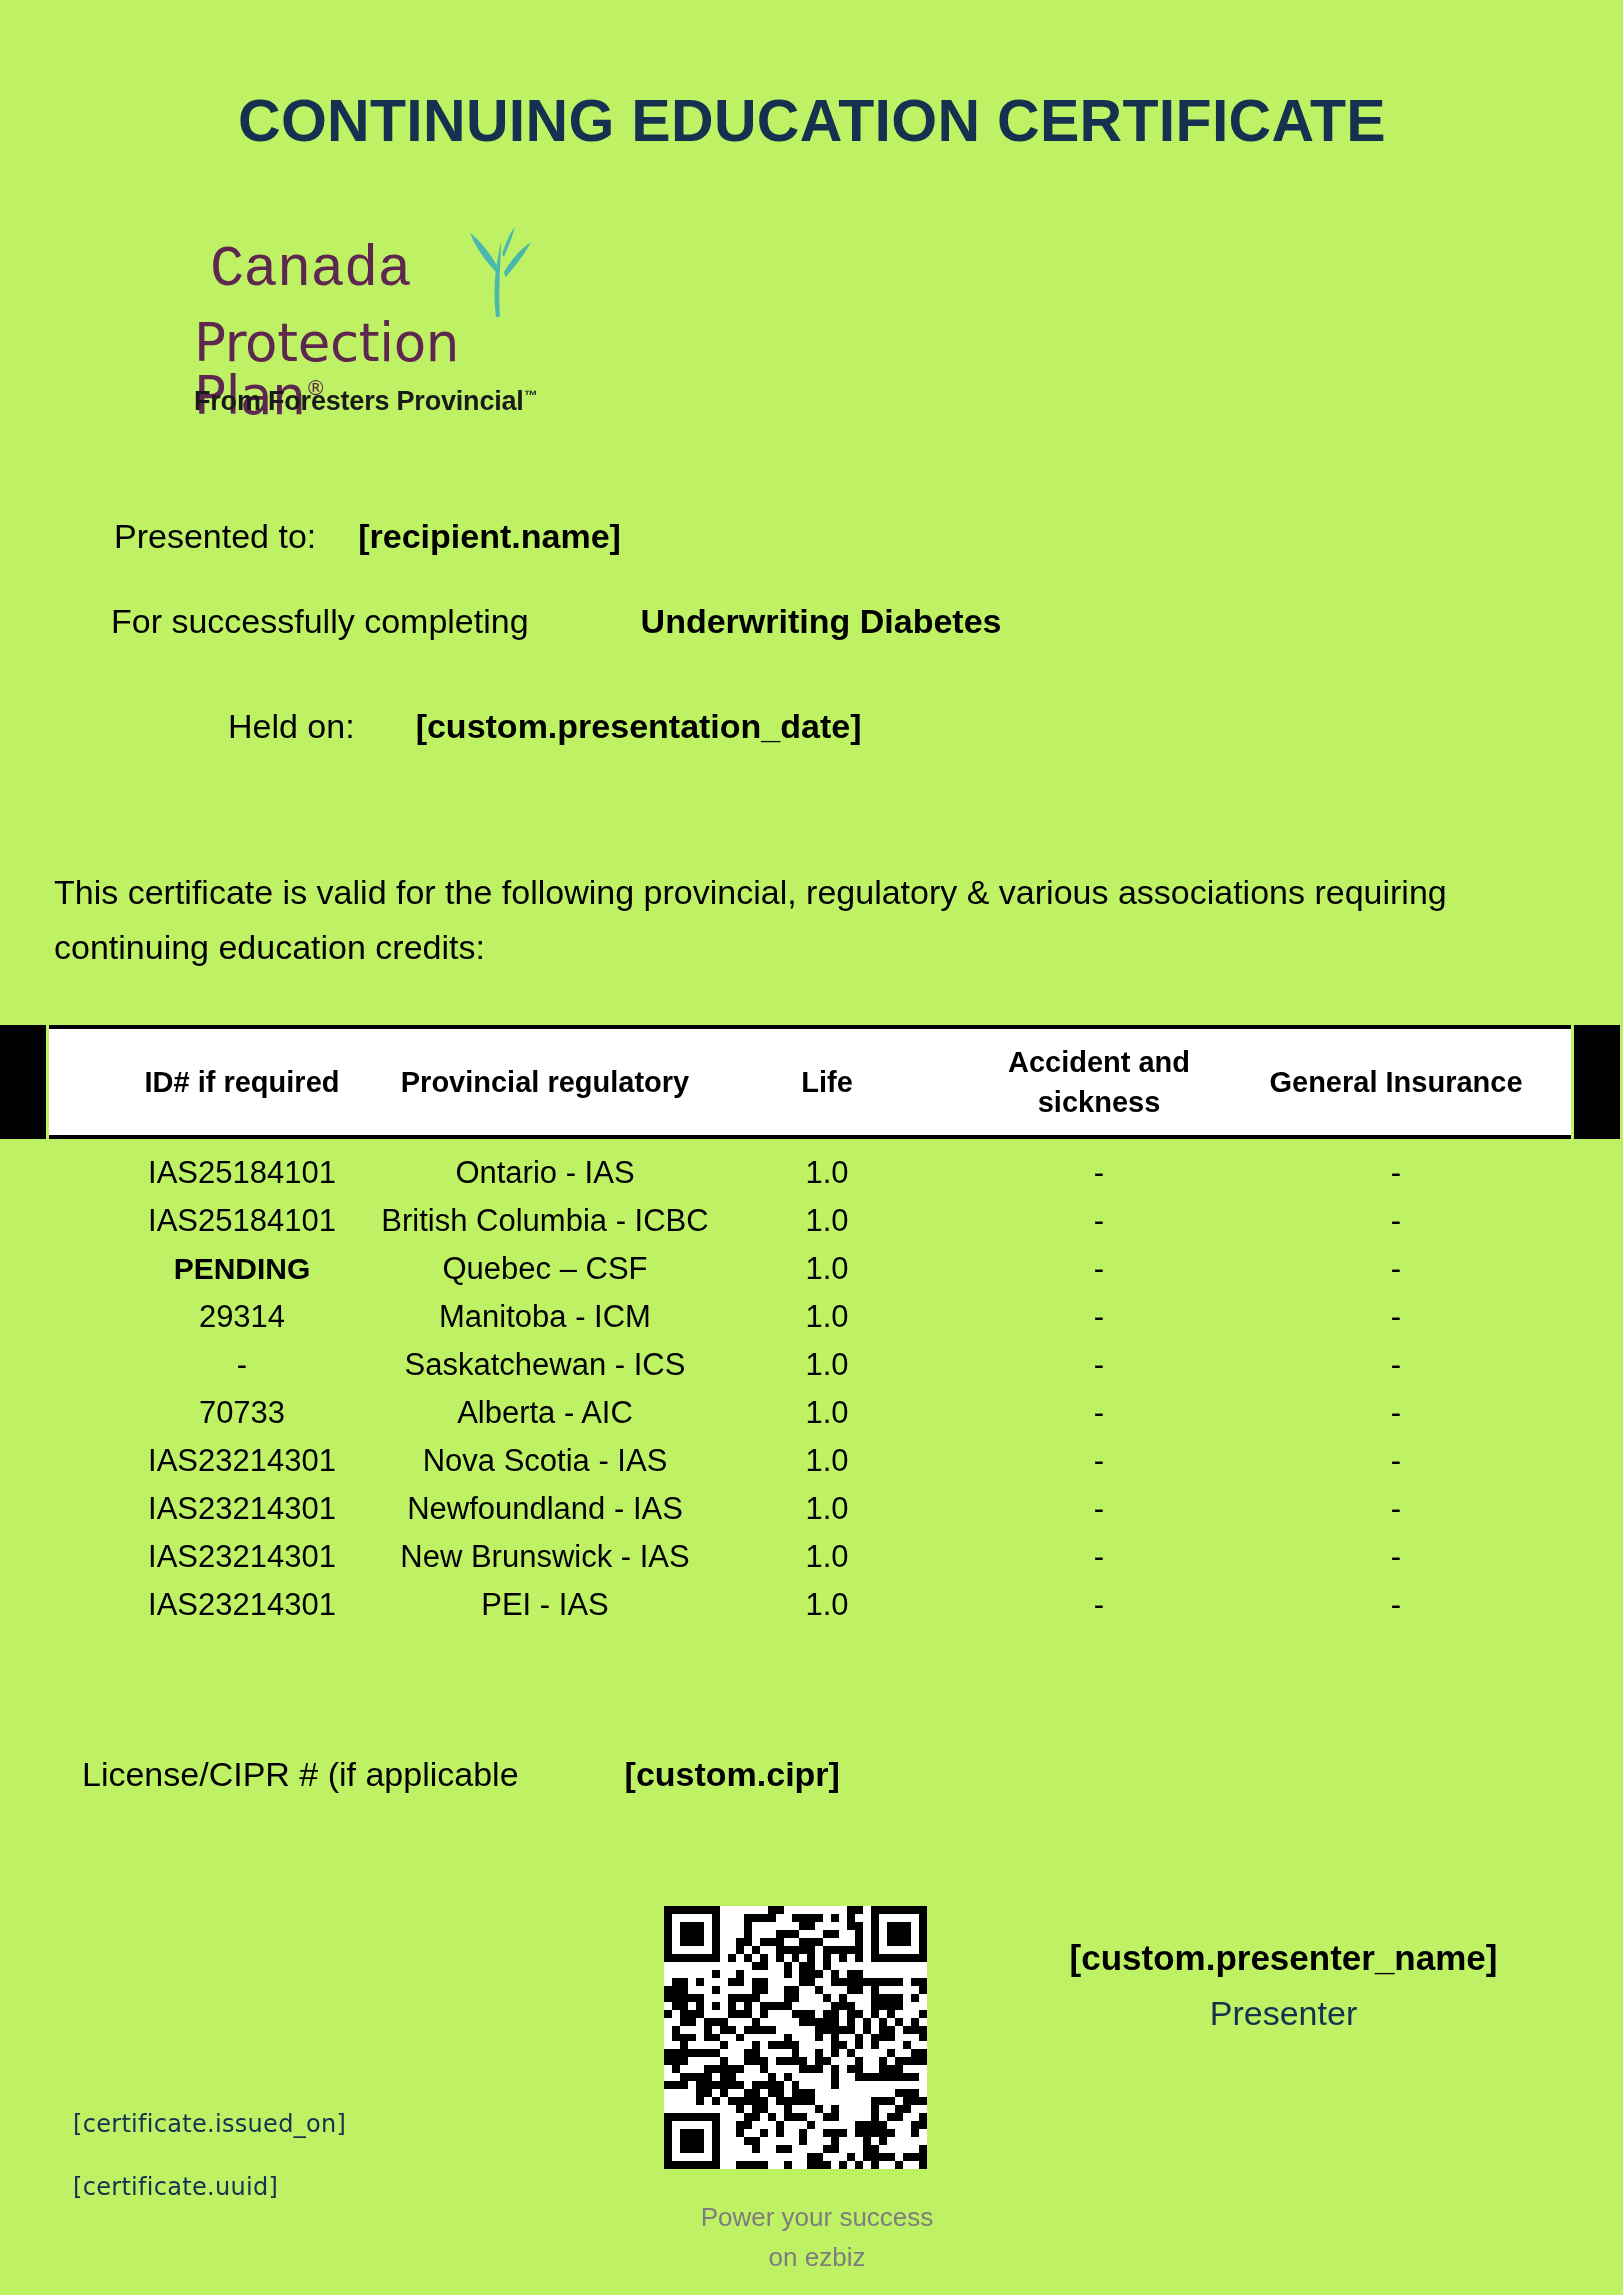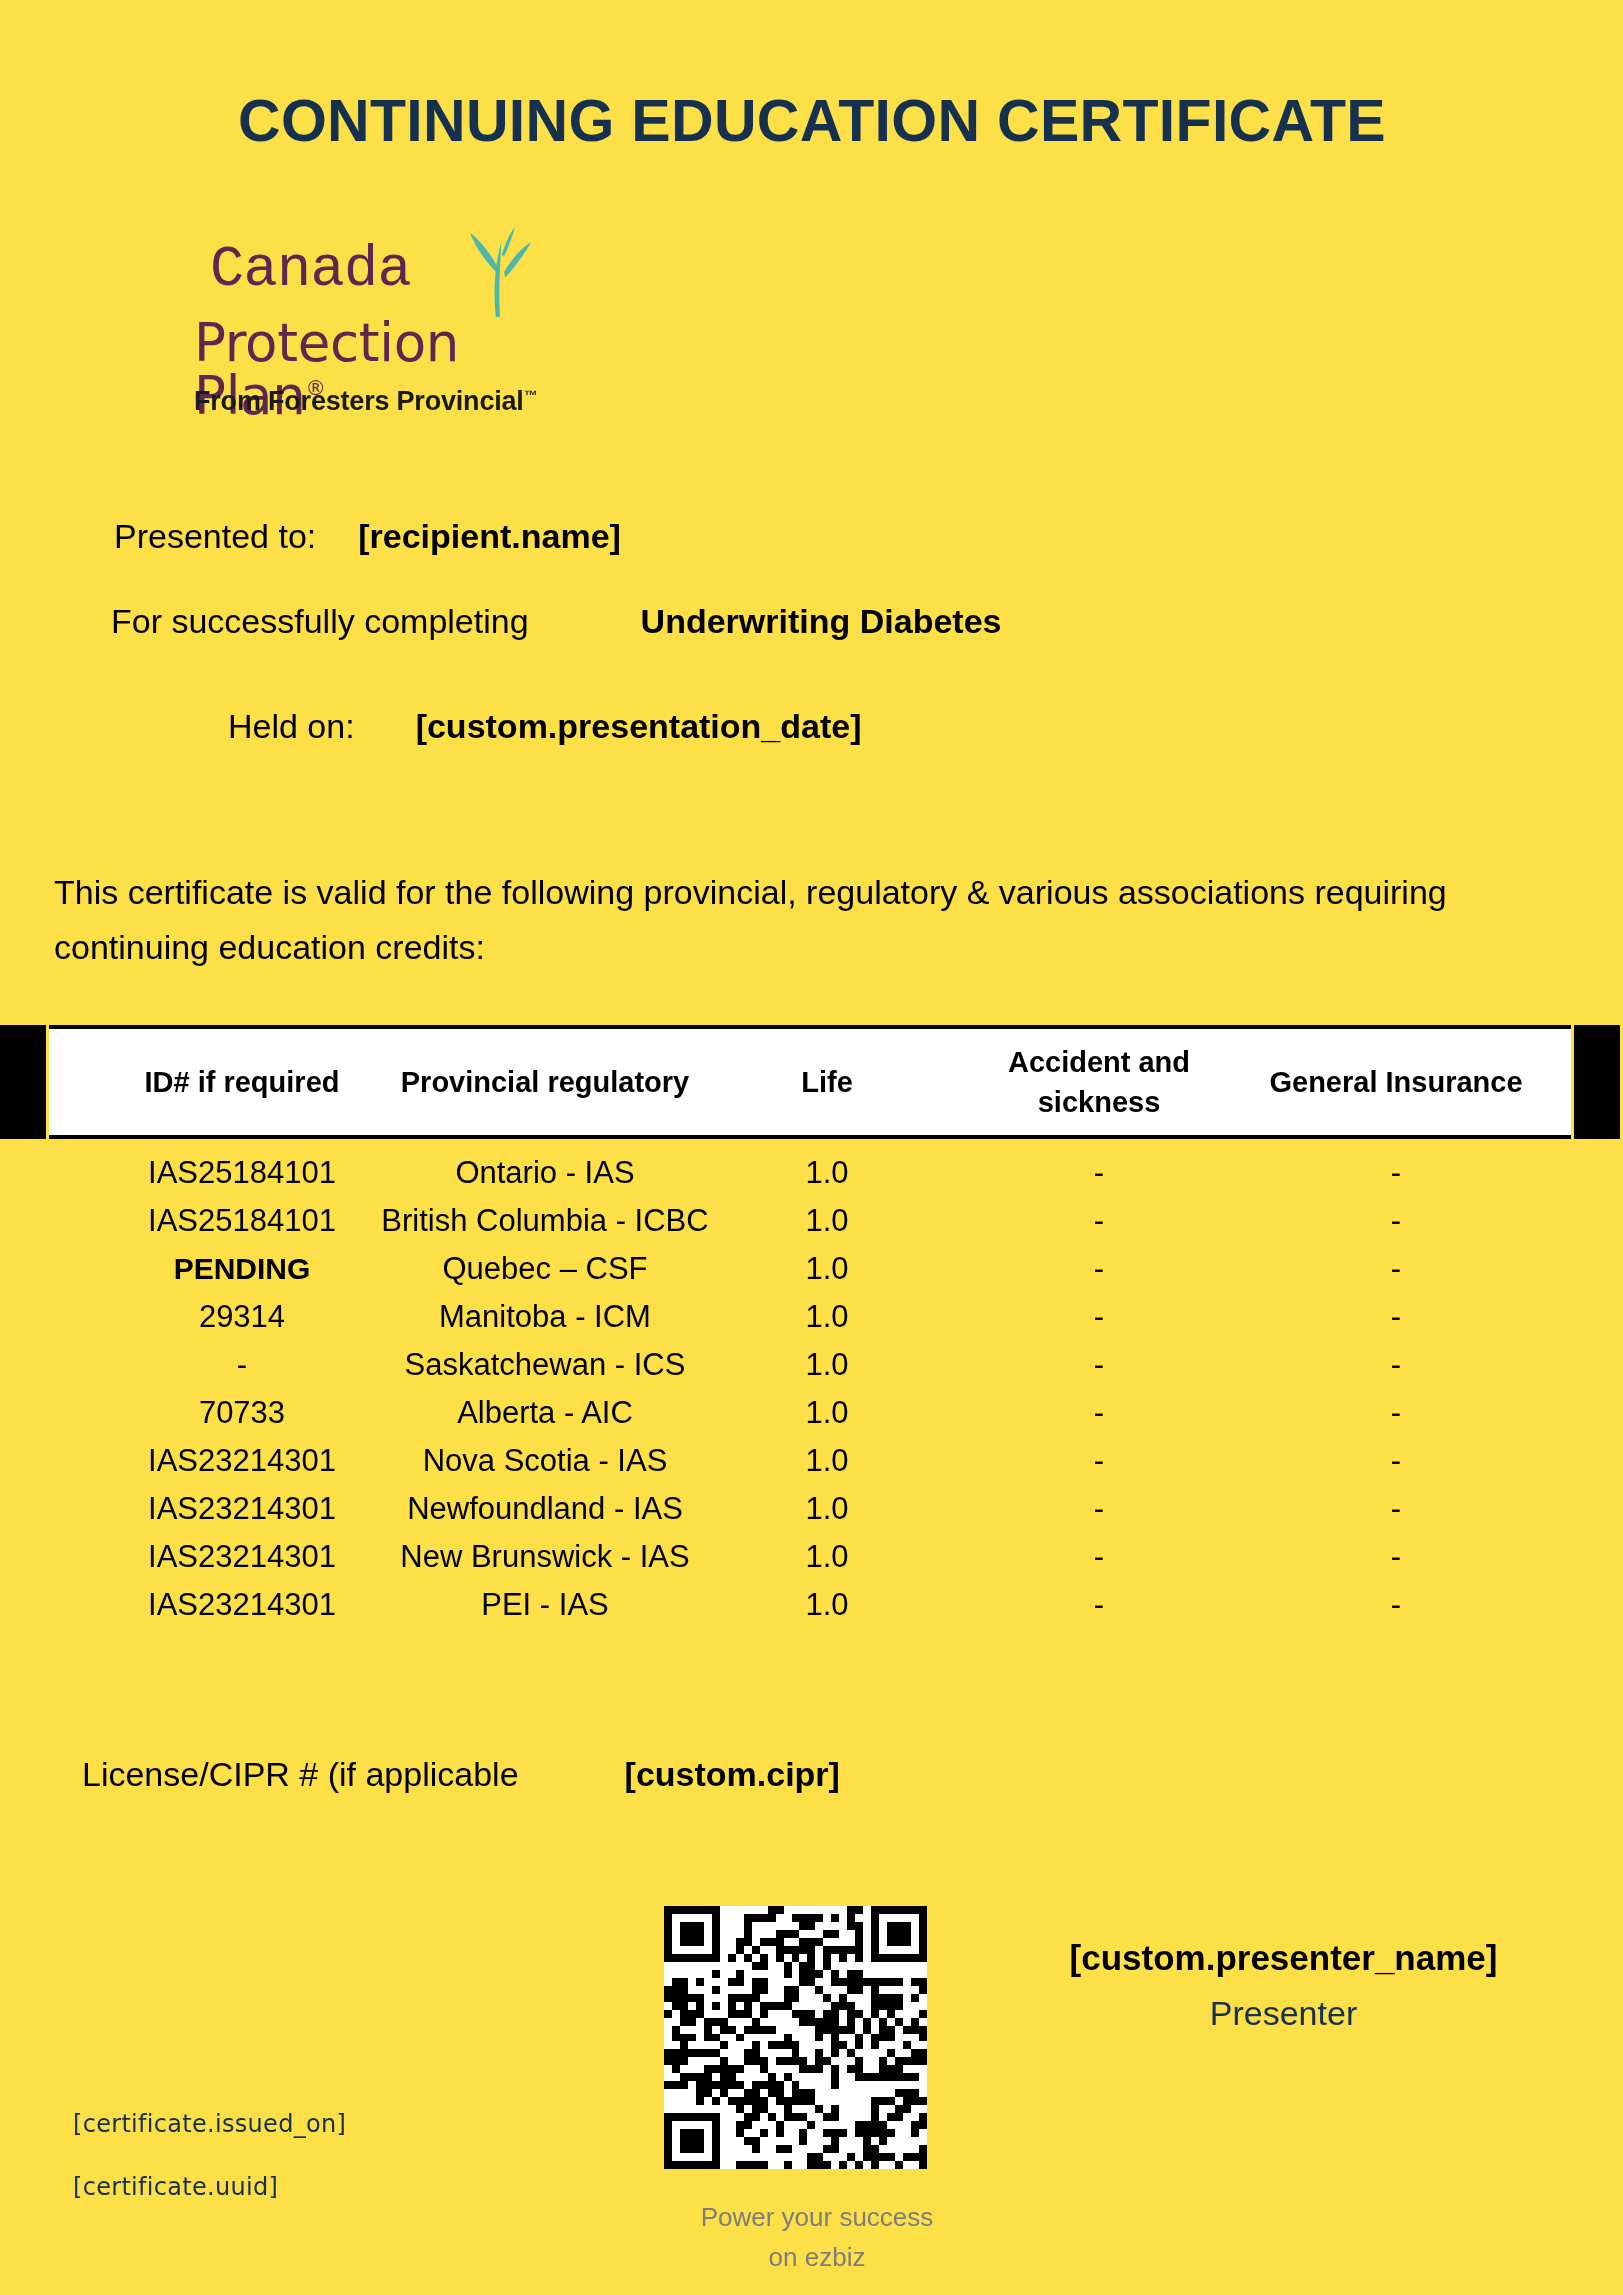--- a/index.html
+++ b/index.html
@@ -8,21 +8,21 @@
     background: #ffffff;
   }
   body {
     font-family: "Liberation Sans", sans-serif;
     color: #000000;
   }
   #page {
     position: relative;
     width: 1624px;
     height: 2295px;
-    background: #fde047;
+    background: #bef264;
     overflow: hidden;
   }
 
   
   .cert-title {
     position: absolute;
     left: 0;
     top: 87px;
     width: 1624px;
     text-align: center;

